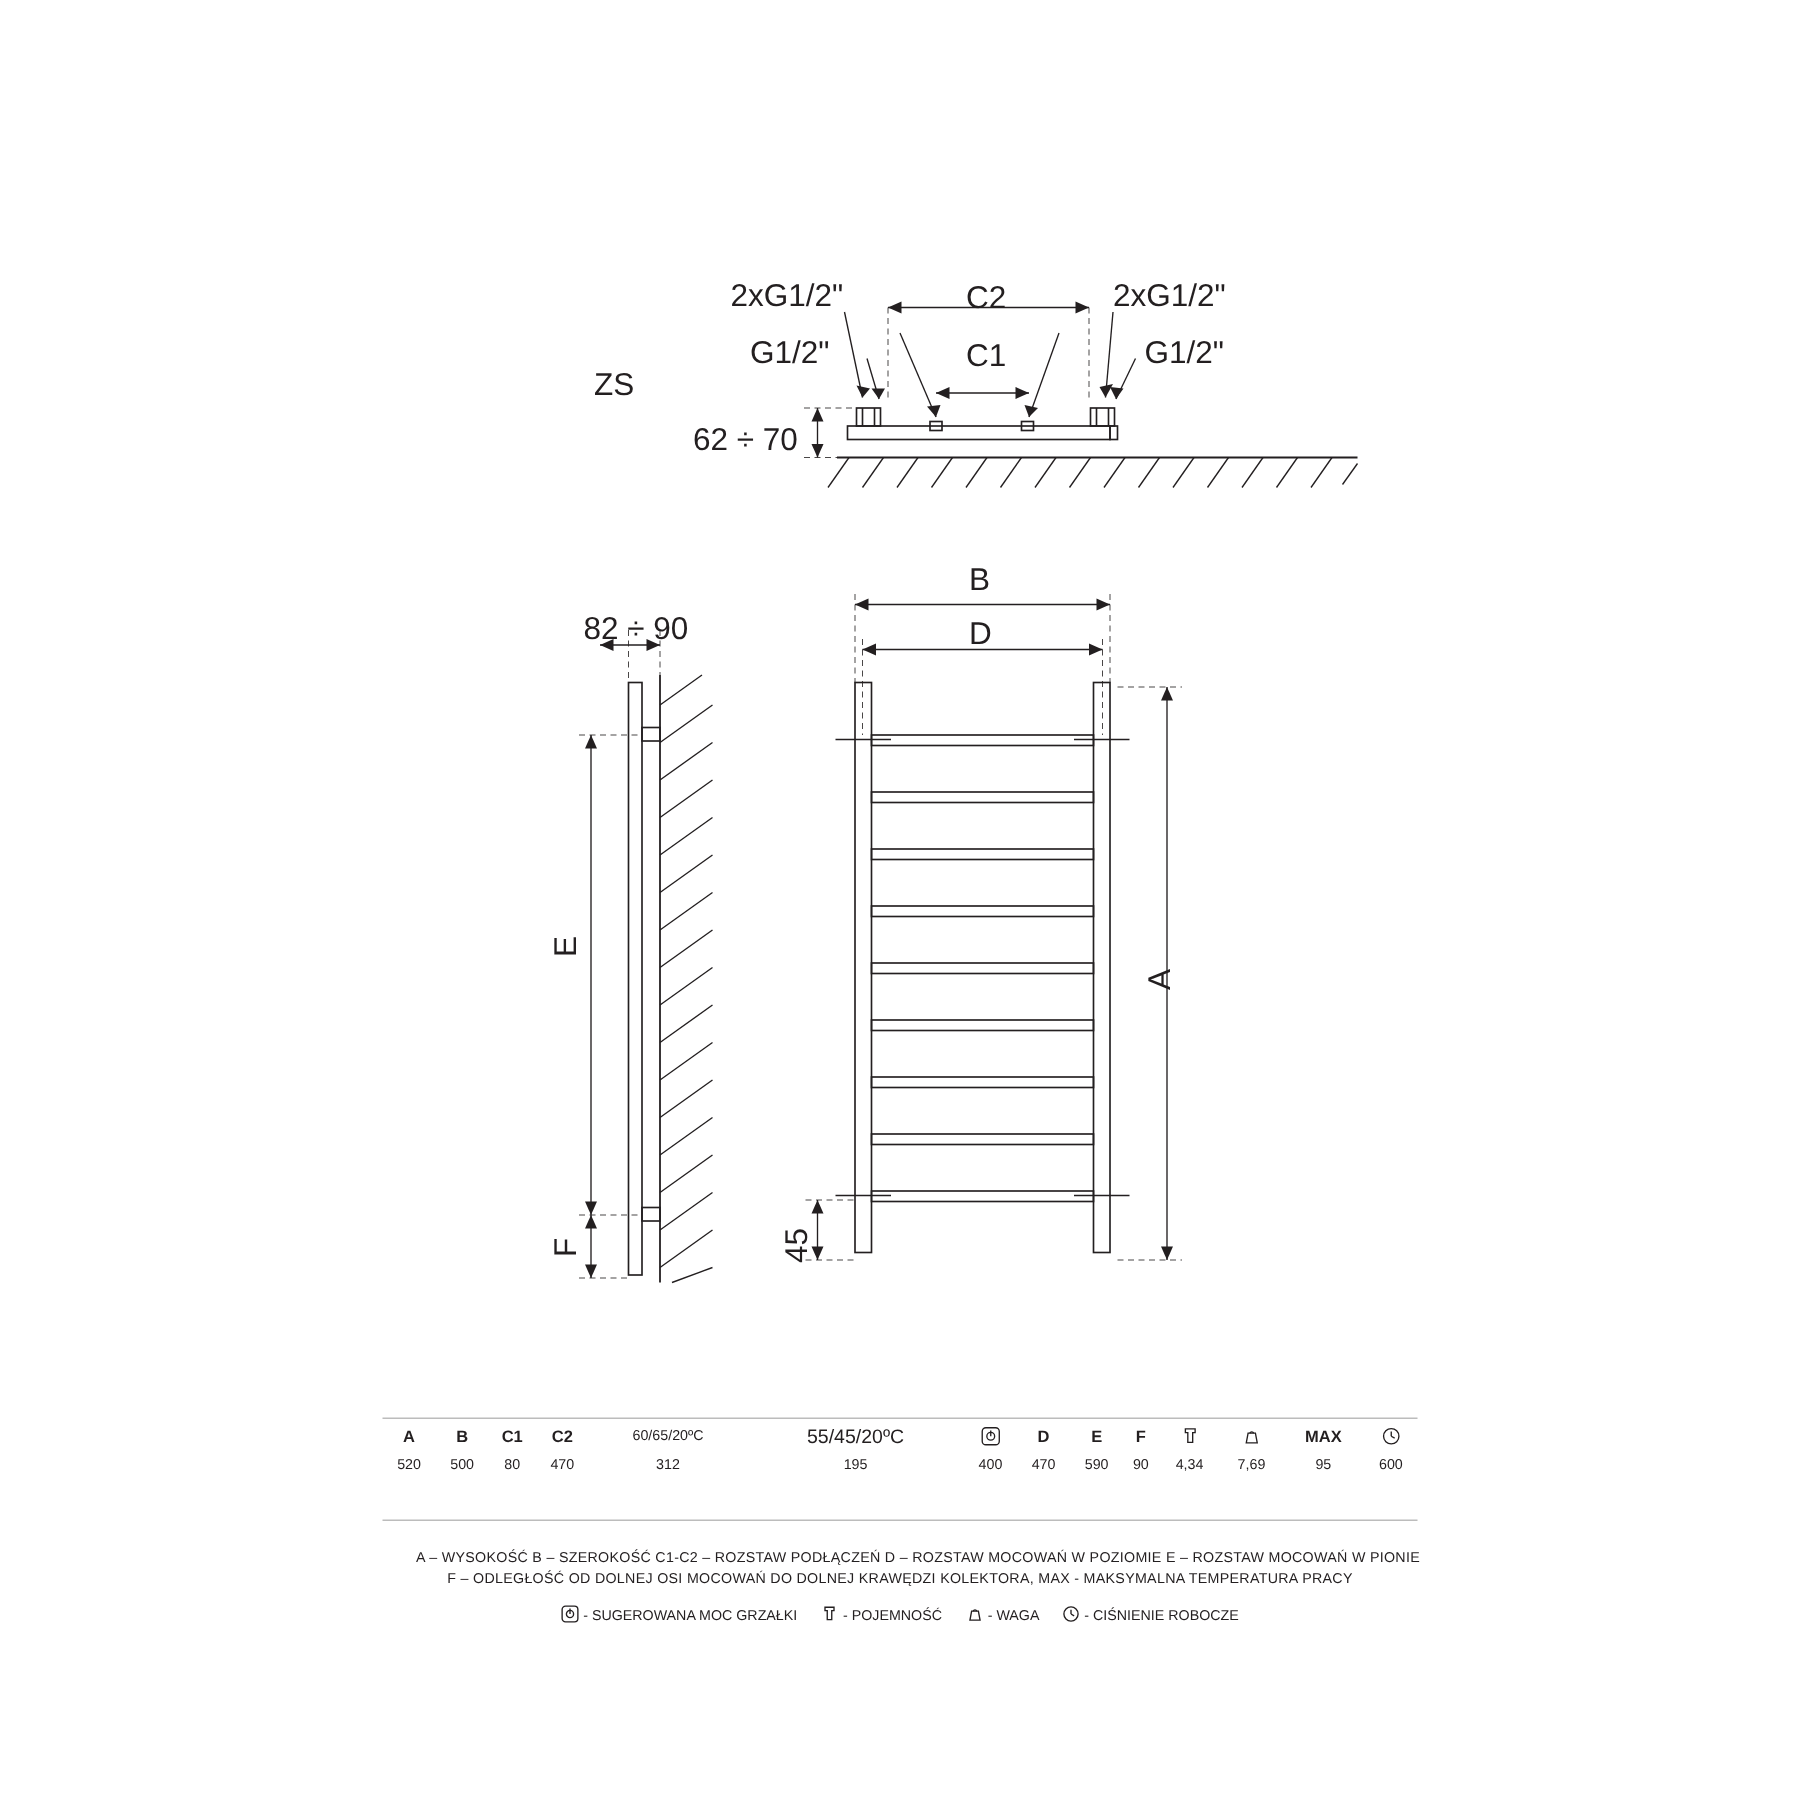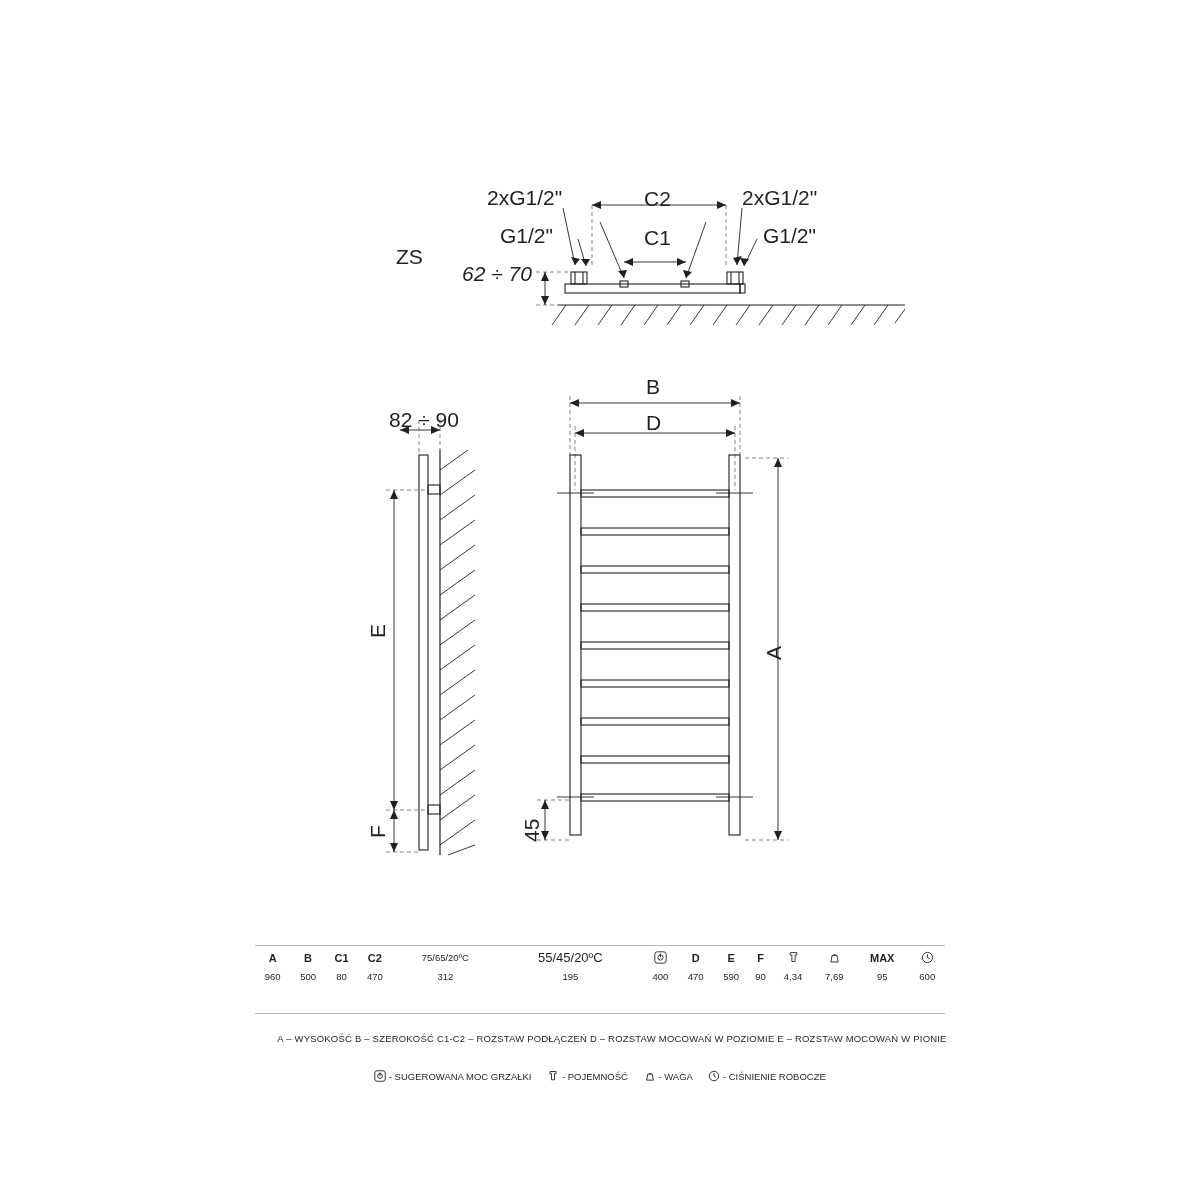--- a/index.html
+++ b/index.html
@@ -181,21 +181,21 @@
   </svg>
 
   <div class="lbl lbl-lg" style="left:396px;top:245px;">ZS</div>
 
   <div class="lbl lbl-lg" style="left:487px;top:186px;">2xG1/2"</div>
   <div class="lbl lbl-lg" style="left:742px;top:186px;">2xG1/2"</div>
   <div class="lbl lbl-lg" style="left:500px;top:224px;">G1/2"</div>
   <div class="lbl lbl-lg" style="left:763px;top:224px;">G1/2"</div>
   <div class="lbl lbl-lg" style="left:644px;top:187px;">C2</div>
   <div class="lbl lbl-lg" style="left:644px;top:226px;">C1</div>
-  <div class="lbl lbl-lg" style="left:462px;top:262px;font-style:italic;">62 ÷ 70</div>
+  <div class="lbl lbl-lg" style="left:462px;top:282px;">62 ÷ 70</div>
 
   <div class="lbl lbl-lg" style="left:389px;top:408px;text-align:right;">82 ÷ 90</div>
   <div class="lbl lbl-lg" style="left:366px;top:638px;transform:rotate(-90deg);transform-origin:left top;">E</div>
   <div class="lbl lbl-lg" style="left:366px;top:838px;transform:rotate(-90deg);transform-origin:left top;">F</div>
 
   <div class="lbl lbl-lg" style="left:646px;top:375px;">B</div>
   <div class="lbl lbl-lg" style="left:646px;top:411px;">D</div>
   <div class="lbl lbl-lg" style="left:762px;top:660px;transform:rotate(-90deg);transform-origin:left top;">A</div>
   <div class="lbl lbl-lg" style="left:520px;top:842px;transform:rotate(-90deg);transform-origin:left top;">45</div>
 
@@ -203,21 +203,21 @@
   <div class="rule" style="left:255px;top:1013px;width:690px;"></div>
 
   <div class="tbl">
     <table>
       <tbody>
           <tr class="hdr">
         <td>A</td>
         <td>B</td>
         <td>C1</td>
         <td>C2</td>
-        <td style="font-weight:normal;font-size:9.5px;">75/65/20ºC</td>
+        <td style="font-weight:normal;font-size:9.5px;">60/65/20ºC</td>
         <td style="font-weight:normal;font-size:13px;">55/45/20ºC</td>
         <td>
           <span class="ic">
             <svg width="13" height="13" viewBox="0 0 16 16">
                   <rect x="1" y="1" width="14" height="14" rx="3" fill="none" stroke="#231f20" stroke-width="1.1"></rect>
                   <circle cx="8" cy="8" r="3.2" fill="none" stroke="#231f20" stroke-width="1.1"></circle>
                   <line x1="8" y1="3.2" x2="8" y2="8" stroke="#231f20" stroke-width="1.1"></line>
                 </svg>
           </span>
         </td>
@@ -244,40 +244,41 @@
           <span class="ic">
             <svg width="13" height="13" viewBox="0 0 16 16">
                   <circle cx="8" cy="8" r="6.3" fill="none" stroke="#231f20" stroke-width="1.1"></circle>
                   <line x1="8" y1="8" x2="8" y2="4.2" stroke="#231f20" stroke-width="1.1"></line>
                   <line x1="8" y1="8" x2="10.8" y2="9.6" stroke="#231f20" stroke-width="1.1"></line>
                 </svg>
           </span>
         </td>
       </tr>
       <tr class="vals">
-        <td>960</td>
+        <td>520</td>
         <td>500</td>
         <td>80</td>
         <td>470</td>
         <td>312</td>
         <td>195</td>
         <td>400</td>
         <td>470</td>
         <td>590</td>
         <td>90</td>
         <td>4,34</td>
         <td>7,69</td>
         <td>95</td>
         <td>600</td>
       </tr>
     </tbody>
       </table>
   </div>
 
   <div class="legend" style="left:0;top:1032px;padding-left:12px;">A – WYSOKOŚĆ    B – SZEROKOŚĆ    C1-C2 – ROZSTAW PODŁĄCZEŃ    D – ROZSTAW MOCOWAŃ W POZIOMIE    E – ROZSTAW MOCOWAŃ W PIONIE</div>
+  <div class="legend" style="left:0;top:1046px;">F –  ODLEGŁOŚĆ OD DOLNEJ OSI MOCOWAŃ DO DOLNEJ KRAWĘDZI KOLEKTORA, MAX - MAKSYMALNA TEMPERATURA PRACY</div>
 
   <div class="legend2" style="left:0;top:1070px;">
     <span class="ic">
       <svg width="12" height="12" viewBox="0 0 16 16">
           <rect x="1" y="1" width="14" height="14" rx="3" fill="none" stroke="#231f20" stroke-width="1.2"></rect>
           <circle cx="8" cy="8" r="3.2" fill="none" stroke="#231f20" stroke-width="1.2"></circle>
           <line x1="8" y1="3.2" x2="8" y2="8" stroke="#231f20" stroke-width="1.2"></line>
         </svg>
     </span>
     <span>- SUGEROWANA MOC GRZAŁKI</span>

